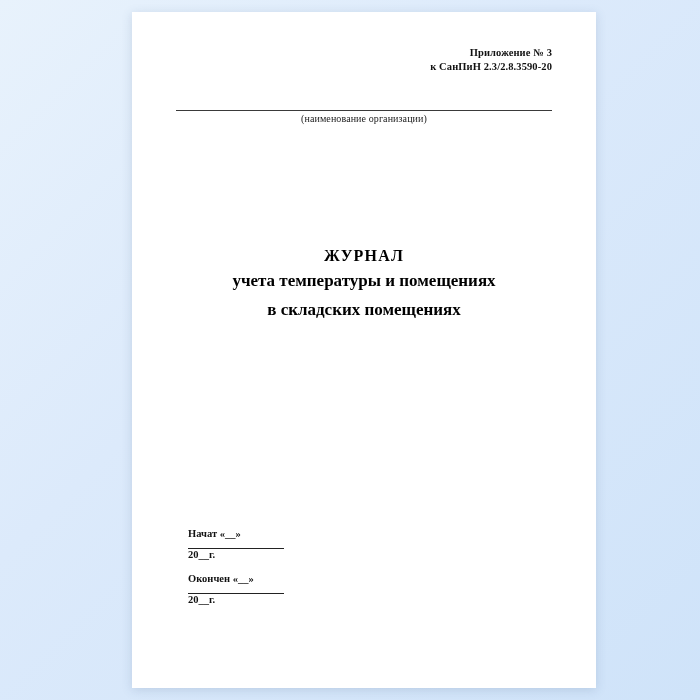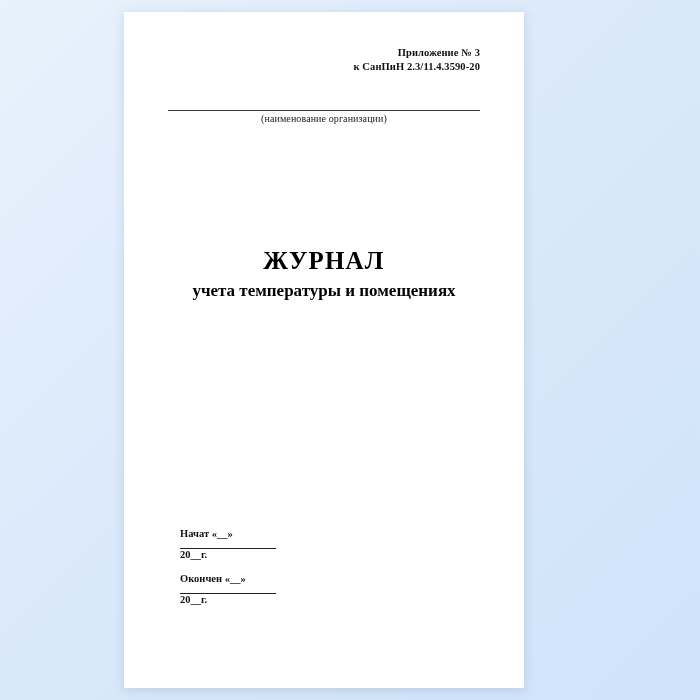--- a/index.html
+++ b/index.html
@@ -13,23 +13,23 @@
     background: linear-gradient(135deg, #e8f2fc 0%, #dceafb 40%, #cfe3f9 100%);
     font-family: "Liberation Serif", serif;
   }
   .stage {
     position: relative;
     width: 700px;
     height: 700px;
   }
   .page {
     position: absolute;
-    left: 124px;
+    left: 132px;
     top: 12px;
-    width: 400px;
+    width: 464px;
     height: 676px;
     background: #ffffff;
     box-shadow: 0 2px 10px rgba(60, 90, 130, 0.18);
   }
   .page-inner {
     position: absolute;
     left: 0;
     top: 0;
     right: 0;
     bottom: 0;
@@ -64,21 +64,21 @@
     color: #1a1a1a;
     letter-spacing: 0.1px;
   }
   .title-block {
     margin-top: 123px;
     text-align: center;
     color: #000;
   }
   .title-main {
     font-family: "Liberation Serif", serif;
-    font-size: 25px;
+    font-size: 16px;
     font-weight: bold;
     letter-spacing: 1.2px;
   }
   .title-sub {
     font-family: "Liberation Serif", serif;
     font-size: 17px;
     font-weight: bold;
     line-height: 1.45;
     margin-top: 4px;
   }
@@ -117,31 +117,32 @@
 </head>
 <body>
 
 <div class="stage">
 
   <div class="page">
     <div class="page-inner">
 
       <div class="appendix">
         <div>Приложение № 3</div>
-        <div>к СанПиН 2.3/11.4.3590-20</div>
+        <div>к СанПиН 2.3/2.8.3590-20</div>
       </div>
 
       <div class="org-block">
         <div class="org-rule"></div>
         <div class="org-caption">(наименование организации)</div>
       </div>
 
       <div class="title-block">
         <div class="title-main">ЖУРНАЛ</div>
         <div class="title-sub">учета температуры и помещениях</div>
+        <div class="title-sub">в складских помещениях</div>
       </div>
 
     </div>
 
     <div class="footer-block">
       <div class="footer-line">
         <span class="footer-label">Начат «__»</span>
         <span class="footer-fill"></span>
         <span class="footer-tail">20__г.</span>
       </div>

